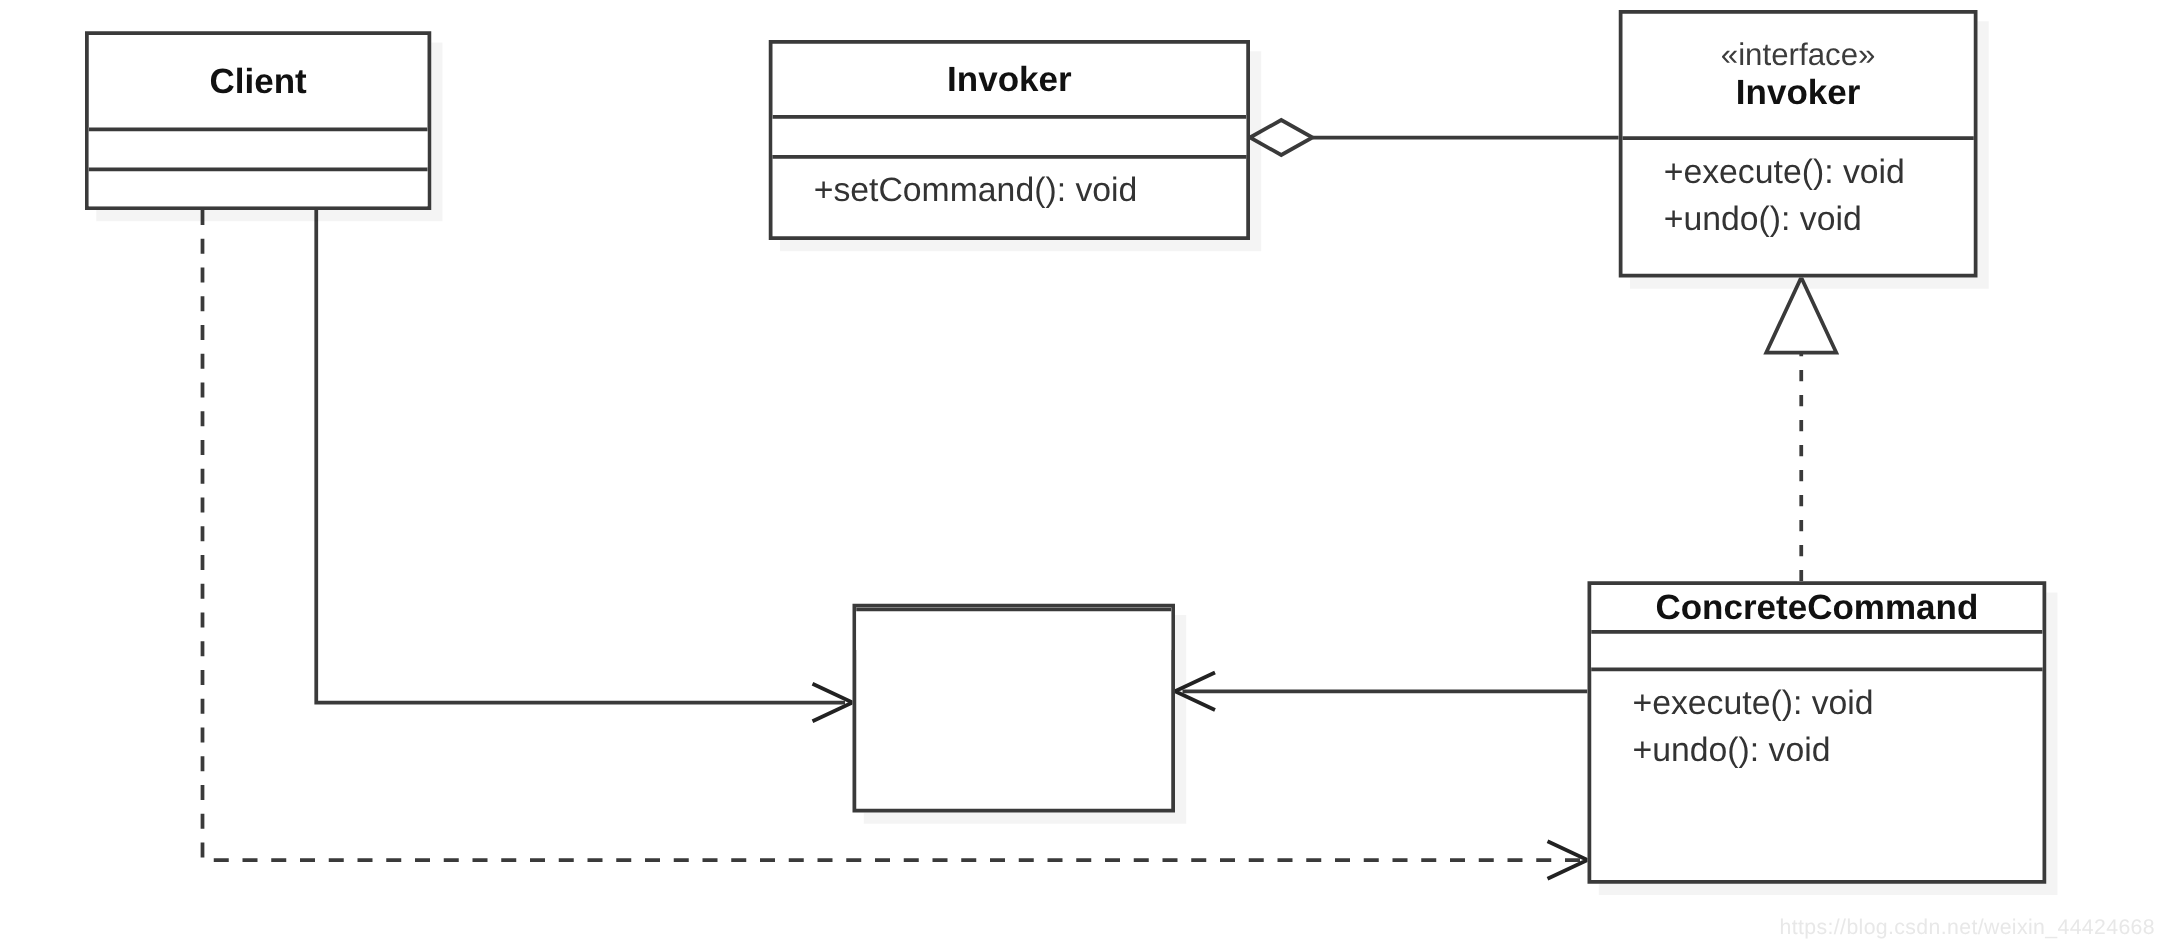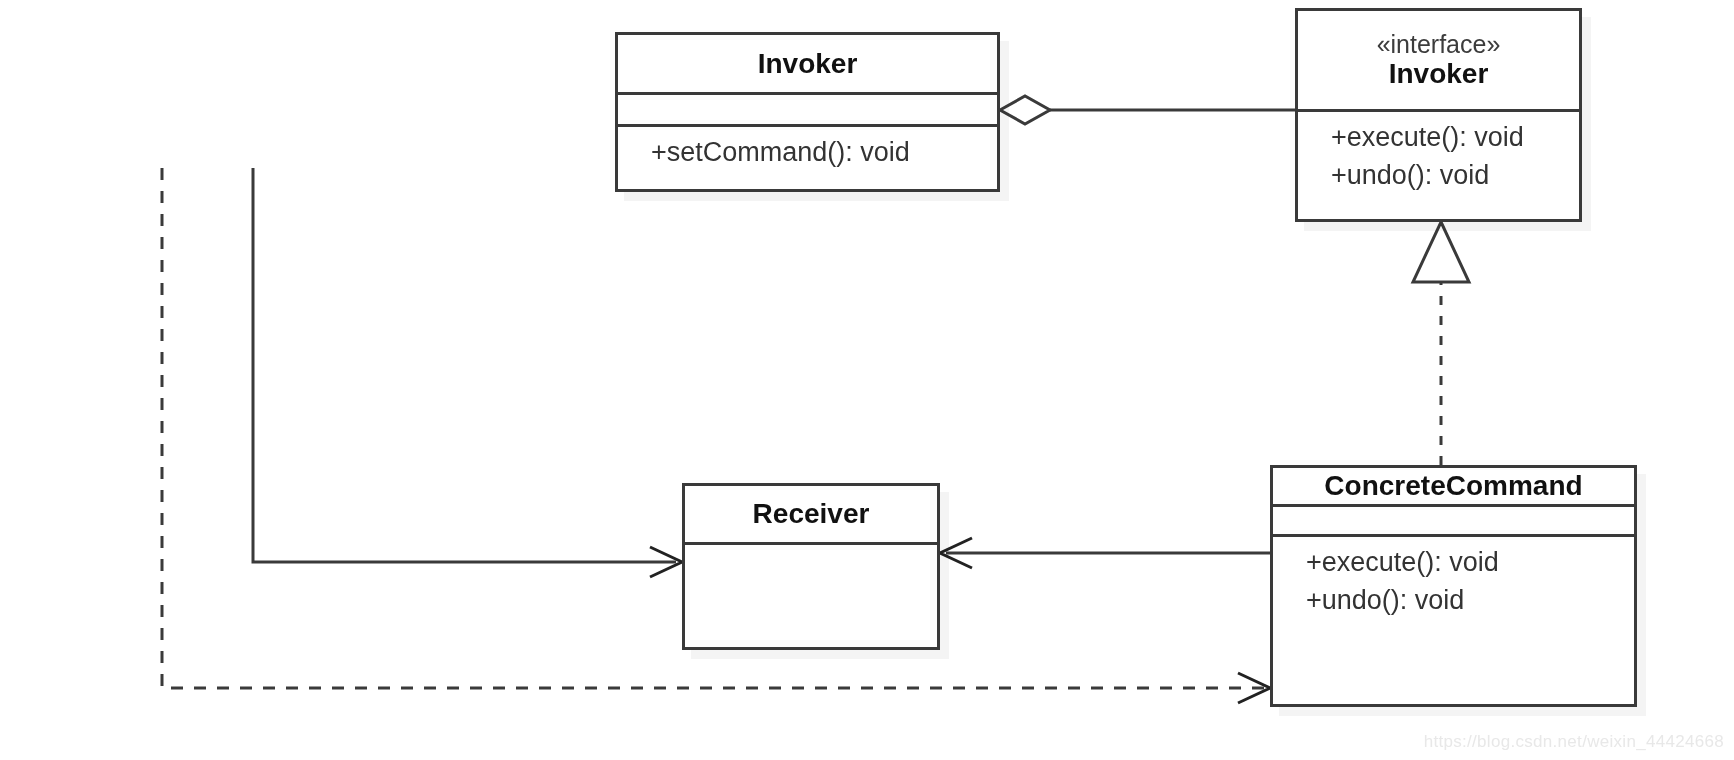--- a/index.html
+++ b/index.html
@@ -115,20 +115,27 @@
       <line x1="1270" y1="553" x2="946" y2="553" stroke="#3a3a3a" stroke-width="3"></line>
       <path d="M 972 538 L 940 553 L 972 568" fill="none" stroke="#222222" stroke-width="3" stroke-linecap="butt"></path>
     </g>
 
     <g>
       <path d="M 162 168 L 162 688 L 1264 688" fill="none" stroke="#3a3a3a" stroke-width="3" stroke-dasharray="12 11"></path>
       <path d="M 1238 673 L 1270 688 L 1238 703" fill="none" stroke="#222222" stroke-width="3" stroke-linecap="butt"></path>
     </g>
   </svg>
 
+  <div class="umlbox" id="box-client" style="left:68px; top:25px; width:277px; height:143px;">
+    <div class="compartment cname" style="height:74px;">
+      <span>Client</span>
+    </div>
+    <div class="compartment divider empty-compartment" style="height:32px;"></div>
+    <div class="compartment divider empty-compartment" style="height:31px;"></div>
+  </div>
 
   <div class="umlbox" id="box-invoker" style="left:615px; top:32px; width:385px; height:160px;">
     <div class="compartment cname" style="height:57px;border-radius:24px;">
       <span>Invoker</span>
     </div>
     <div class="compartment divider empty-compartment" style="height:32px;"></div>
     <div class="compartment divider members" style="height:68px;">
       <div class="member-line">+setCommand(): void</div>
     </div>
   </div>
@@ -138,23 +145,20 @@
       <div class="cstereo">«interface»</div>
       <div class="cname" style="height:auto;">Invoker</div>
     </div>
     <div class="compartment divider members" style="height:113px;">
       <div class="member-line">+execute(): void</div>
       <div class="member-line">+undo(): void</div>
     </div>
   </div>
 
   <div class="umlbox" id="box-receiver" style="left:682px; top:483px; width:258px; height:167px;">
-    <div class="compartment cname" style="height:56px;">
-      <span>Receiver</span>
-    </div>
     <div class="compartment divider empty-compartment" style="height:34px;"></div>
   </div>
 
   <div class="umlbox" id="box-concretecommand" style="left:1270px; top:465px; width:367px; height:242px;">
     <div class="compartment cname" style="height:36px;">
       <span>ConcreteCommand</span>
     </div>
     <div class="compartment divider empty-compartment" style="height:30px;"></div>
     <div class="compartment divider members" style="height:157px;">
       <div class="member-line">+execute(): void</div>

